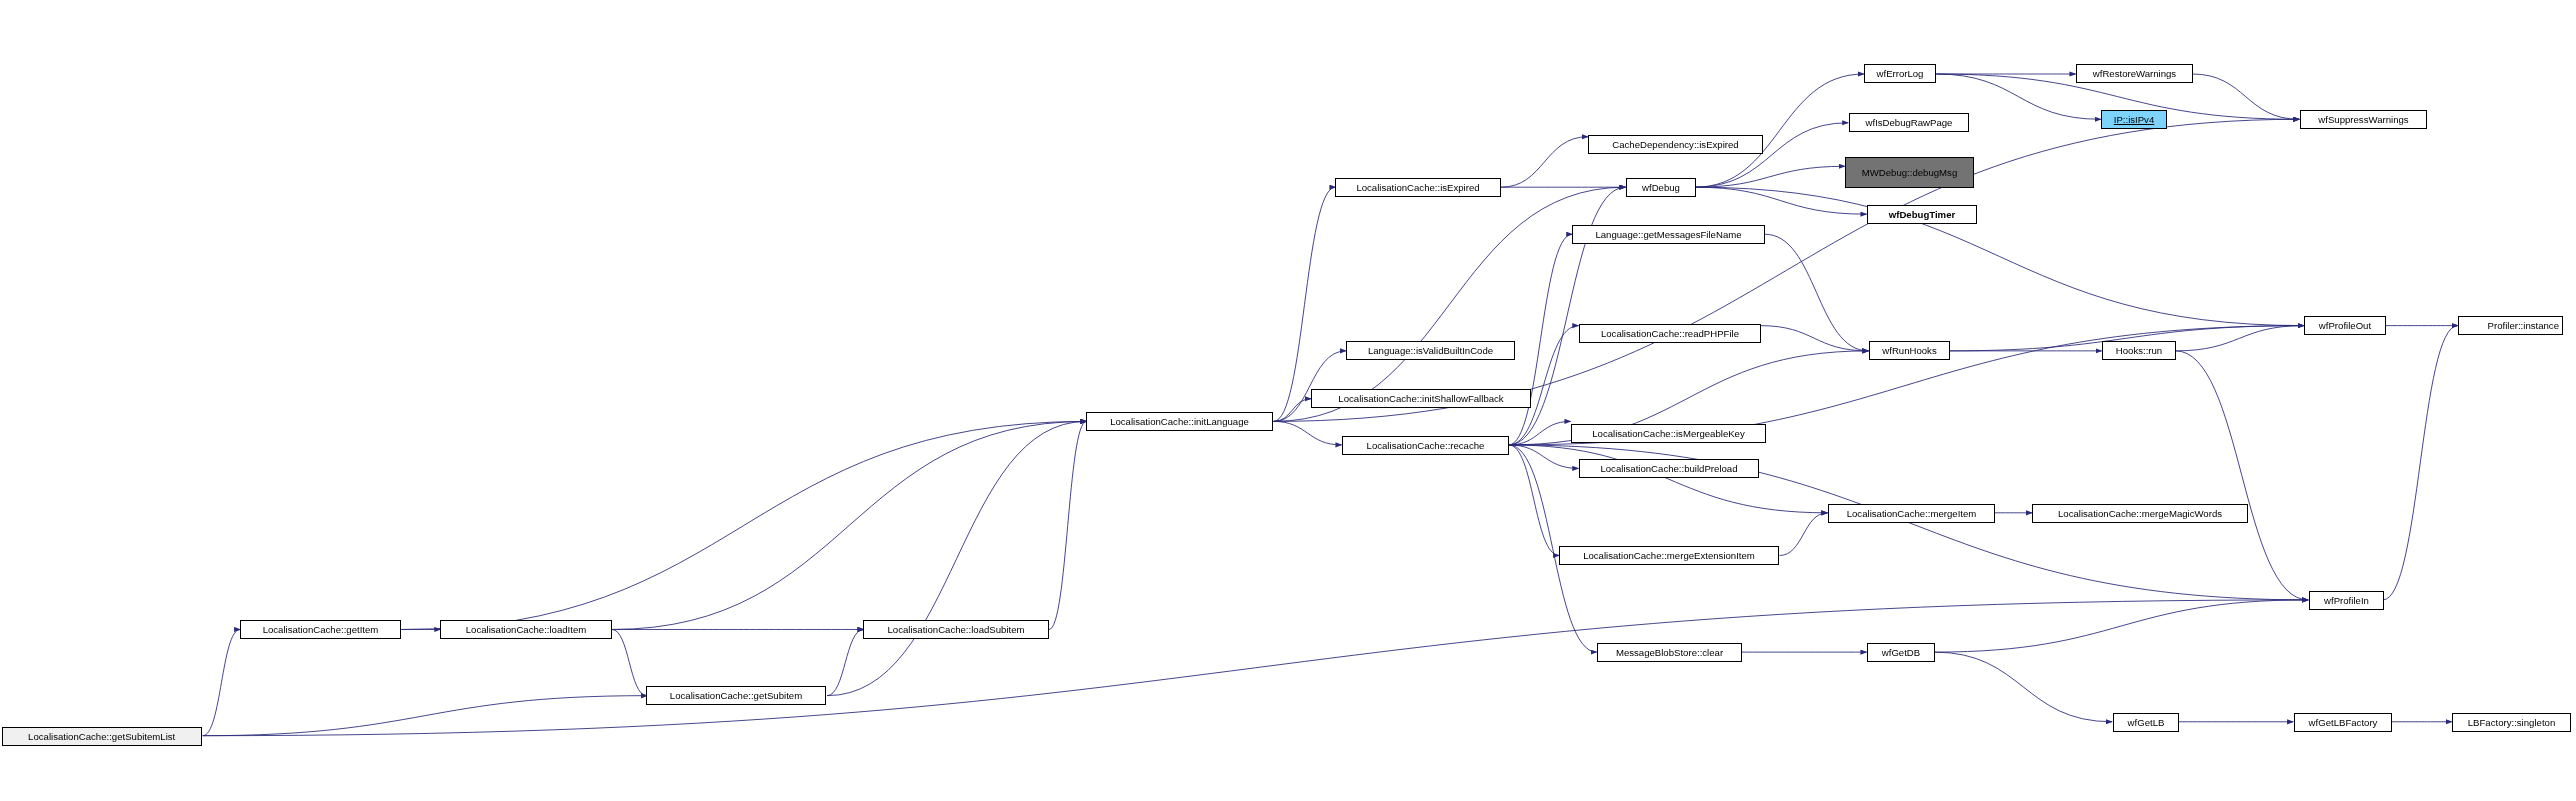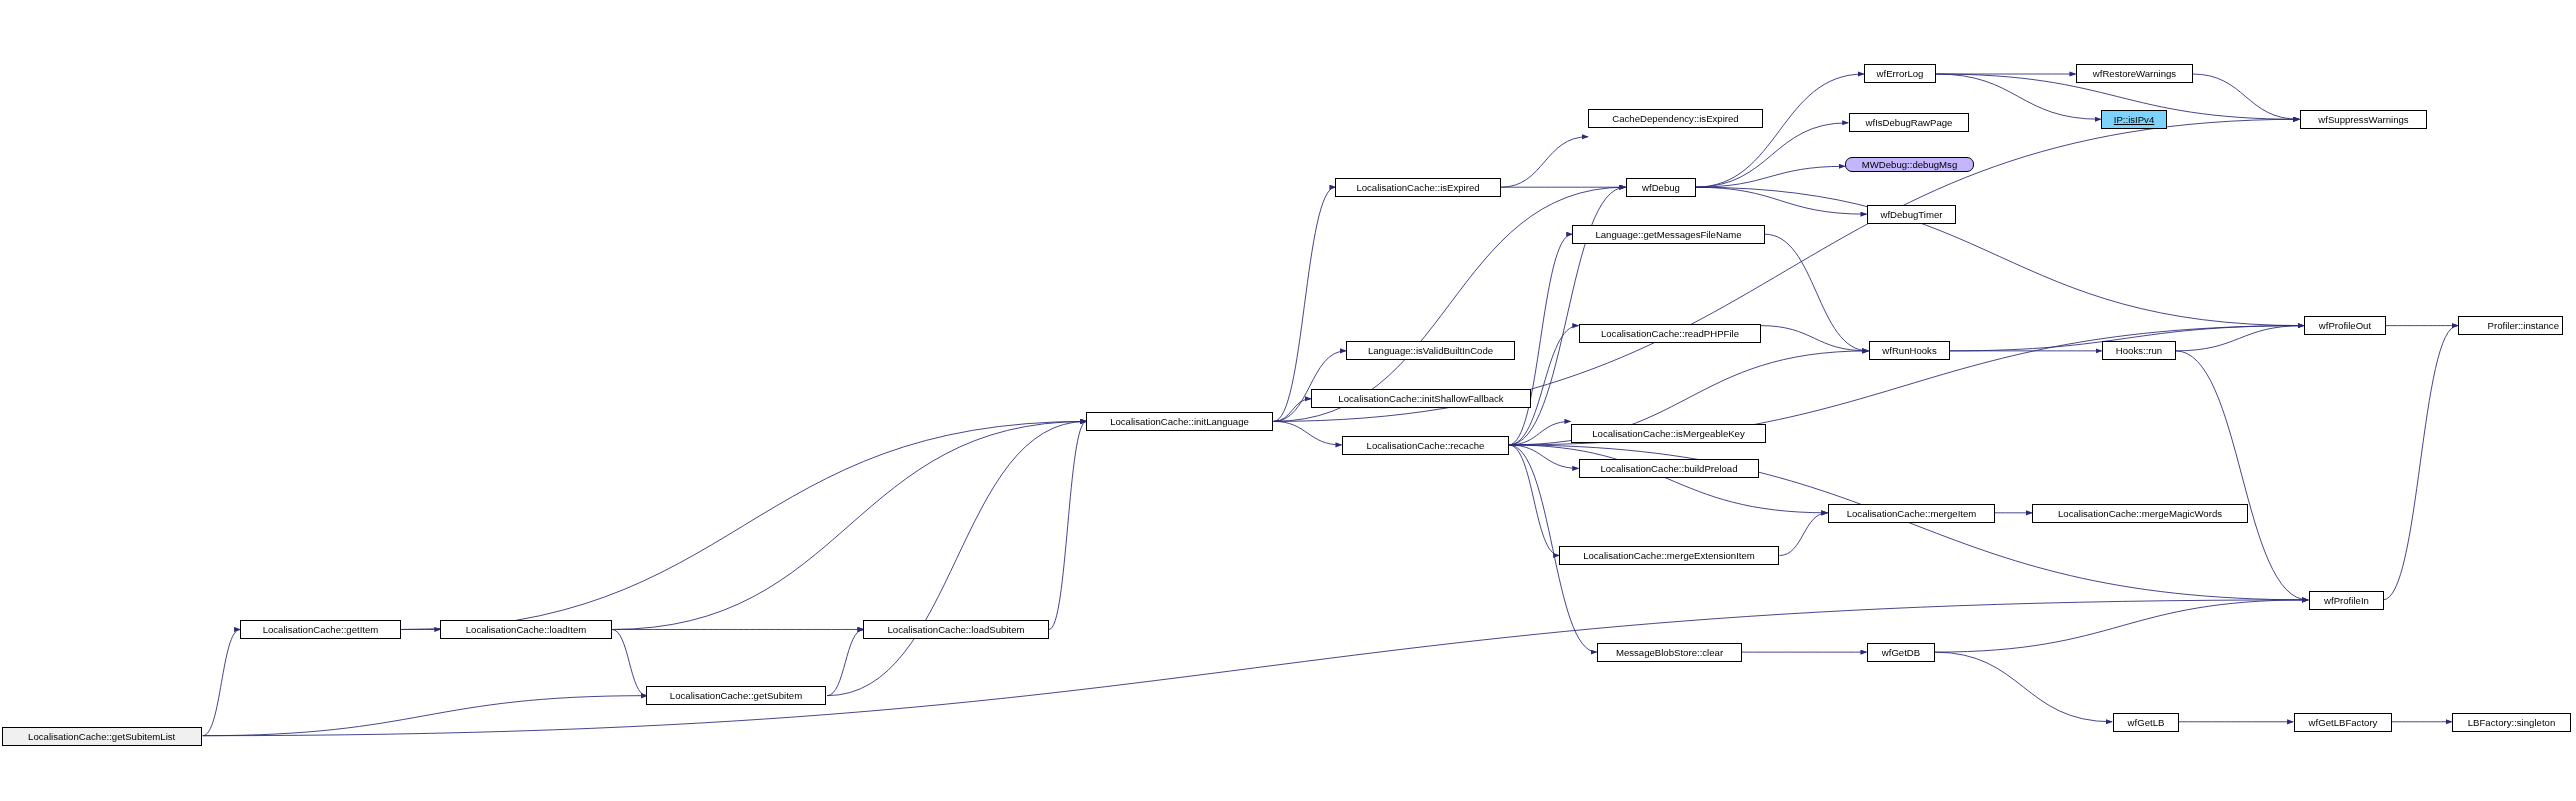--- a/index.html
+++ b/index.html
@@ -111,36 +111,36 @@
 <div class="node root" style="left: 1.7px; top: 727px; width: 200px; height: 19px; border-color: rgb(0, 0, 0); background: rgb(240, 240, 240);">LocalisationCache::getSubitemList</div>
     <div class="node" style="left: 240px; top: 620px; width: 161px; height: 19px; border-color: rgb(0, 0, 0); background: rgb(255, 255, 255);">LocalisationCache::getItem</div>
     <div class="node" style="left: 440px; top: 620px; width: 172px; height: 19px; border-color: rgb(0, 0, 0); background: rgb(255, 255, 255);">LocalisationCache::loadItem</div>
     <div class="node" style="left: 646px; top: 686px; width: 180px; height: 19px; border-color: rgb(0, 0, 0); background: rgb(255, 255, 255);">LocalisationCache::getSubitem</div>
     <div class="node" style="left: 863px; top: 620px; width: 186px; height: 19px; border-color: rgb(0, 0, 0); background: rgb(255, 255, 255);">LocalisationCache::loadSubitem</div>
     <div class="node" style="left: 1086px; top: 412px; width: 187px; height: 19px; border-color: rgb(0, 0, 0); background: rgb(255, 255, 255);">LocalisationCache::initLanguage</div>
     <div class="node" style="left: 1335px; top: 178px; width: 166px; height: 19px; border-color: rgb(0, 0, 0); background: rgb(255, 255, 255);">LocalisationCache::isExpired</div>
     <div class="node" style="left: 1346px; top: 341px; width: 169px; height: 19px; border-color: rgb(0, 0, 0); background: rgb(255, 255, 255);">Language::isValidBuiltInCode</div>
     <div class="node" style="left: 1311px; top: 389px; width: 220px; height: 19px; border-color: rgb(0, 0, 0); background: rgb(255, 255, 255);">LocalisationCache::initShallowFallback</div>
     <div class="node" style="left: 1342px; top: 436px; width: 167px; height: 19px; border-color: rgb(0, 0, 0); background: rgb(255, 255, 255);">LocalisationCache::recache</div>
-    <div class="node" style="left: 1588px; top: 109px; width: 175px; height: 19px; border-color: rgb(0, 0, 0); background: rgb(255, 255, 255);">CacheDependency::isExpired</div>
+    <div class="node" style="left: 1588px; top: 135px; width: 175px; height: 19px; border-color: rgb(0, 0, 0); background: rgb(255, 255, 255);">CacheDependency::isExpired</div>
     <div class="node" style="left: 1626px; top: 178px; width: 70px; height: 19px; border-color: rgb(0, 0, 0); background: rgb(255, 255, 255);">wfDebug</div>
     <div class="node" style="left: 1572px; top: 225px; width: 193px; height: 19px; border-color: rgb(0, 0, 0); background: rgb(255, 255, 255);">Language::getMessagesFileName</div>
     <div class="node" style="left: 1579px; top: 324px; width: 182px; height: 19px; border-color: rgb(0, 0, 0); background: rgb(255, 255, 255);">LocalisationCache::readPHPFile</div>
     <div class="node" style="left: 1571px; top: 424px; width: 195px; height: 19px; border-color: rgb(0, 0, 0); background: rgb(255, 255, 255);">LocalisationCache::isMergeableKey</div>
     <div class="node" style="left: 1579px; top: 459px; width: 180px; height: 19px; border-color: rgb(0, 0, 0); background: rgb(255, 255, 255);">LocalisationCache::buildPreload</div>
     <div class="node" style="left: 1559px; top: 546px; width: 220px; height: 19px; border-color: rgb(0, 0, 0); background: rgb(255, 255, 255);">LocalisationCache::mergeExtensionItem</div>
     <div class="node" style="left: 1597px; top: 643px; width: 145px; height: 19px; border-color: rgb(0, 0, 0); background: rgb(255, 255, 255);">MessageBlobStore::clear</div>
     <div class="node" style="left: 1828px; top: 504px; width: 167px; height: 19px; border-color: rgb(0, 0, 0); background: rgb(255, 255, 255);">LocalisationCache::mergeItem</div>
     <div class="node" style="left: 2032px; top: 504px; width: 216px; height: 19px; border-color: rgb(0, 0, 0); background: rgb(255, 255, 255);">LocalisationCache::mergeMagicWords</div>
     <div class="node" style="left: 1869px; top: 341px; width: 81px; height: 19px; border-color: rgb(0, 0, 0); background: rgb(255, 255, 255);">wfRunHooks</div>
     <div class="node" style="left: 2102px; top: 341px; width: 74px; height: 19px; border-color: rgb(0, 0, 0); background: rgb(255, 255, 255);">Hooks::run</div>
     <div class="node" style="left: 1864px; top: 64px; width: 72px; height: 19px; border-color: rgb(0, 0, 0); background: rgb(255, 255, 255);">wfErrorLog</div>
     <div class="node" style="left: 1849px; top: 113px; width: 120px; height: 19px; border-color: rgb(0, 0, 0); background: rgb(255, 255, 255);">wfIsDebugRawPage</div>
-    <div class="node" style="left: 1845px; top: 157px; width: 129px; height: 15px; border-color: rgb(0, 0, 0); background: #c4b5fd; border-radius: 7px;">MWDebug::debugMsg</div>
-    <div class="node" style="left: 1867px; top: 205px; width: 89px; height: 19px; border-color: rgb(0, 0, 0); background: rgb(255, 255, 255);">wfDebugTimer</div>
+    <div class="node" style="left: 1845px; top: 157px; width: 129px; height: 31px; border-color: rgb(0, 0, 0); background: #737373;">MWDebug::debugMsg</div>
+    <div class="node" style="left: 1867px; top: 205px; width: 110px; height: 19px; border-color: rgb(0, 0, 0); background: rgb(255, 255, 255); font-weight: bold;">wfDebugTimer</div>
     <div class="node" style="left: 2076px; top: 64px; width: 117px; height: 19px; border-color: rgb(0, 0, 0); background: rgb(255, 255, 255);">wfRestoreWarnings</div>
     <div class="node" style="left: 2101px; top: 110px; width: 66px; height: 19px; border-color: rgb(0, 0, 0); background: #7dd3fc; text-decoration: underline;">IP::isIPv4</div>
     <div class="node" style="left: 2300px; top: 110px; width: 127px; height: 19px; border-color: rgb(0, 0, 0); background: rgb(255, 255, 255);">wfSuppressWarnings</div>
     <div class="node" style="left: 2304px; top: 316px; width: 82px; height: 19px; border-color: rgb(0, 0, 0); background: rgb(255, 255, 255);">wfProfileOut</div>
     <div class="node" style="left: 2458px; top: 316px; width: 105px; height: 19px; border-color: rgb(0, 0, 0); background: rgb(255, 255, 255); padding-left: 29px;">Profiler::instance</div>
     <div class="node" style="left: 2309px; top: 591px; width: 75px; height: 19px; border-color: rgb(0, 0, 0); background: rgb(255, 255, 255);">wfProfileIn</div>
     <div class="node" style="left: 1867px; top: 643px; width: 68px; height: 19px; border-color: rgb(0, 0, 0); background: rgb(255, 255, 255);">wfGetDB</div>
     <div class="node" style="left: 2113px; top: 713px; width: 66px; height: 19px; border-color: rgb(0, 0, 0); background: rgb(255, 255, 255);">wfGetLB</div>
     <div class="node" style="left: 2294px; top: 713px; width: 98px; height: 19px; border-color: rgb(0, 0, 0); background: rgb(255, 255, 255);">wfGetLBFactory</div>
     <div class="node" style="left: 2452px; top: 713px; width: 119px; height: 19px; border-color: rgb(0, 0, 0); background: rgb(255, 255, 255);">LBFactory::singleton</div>

